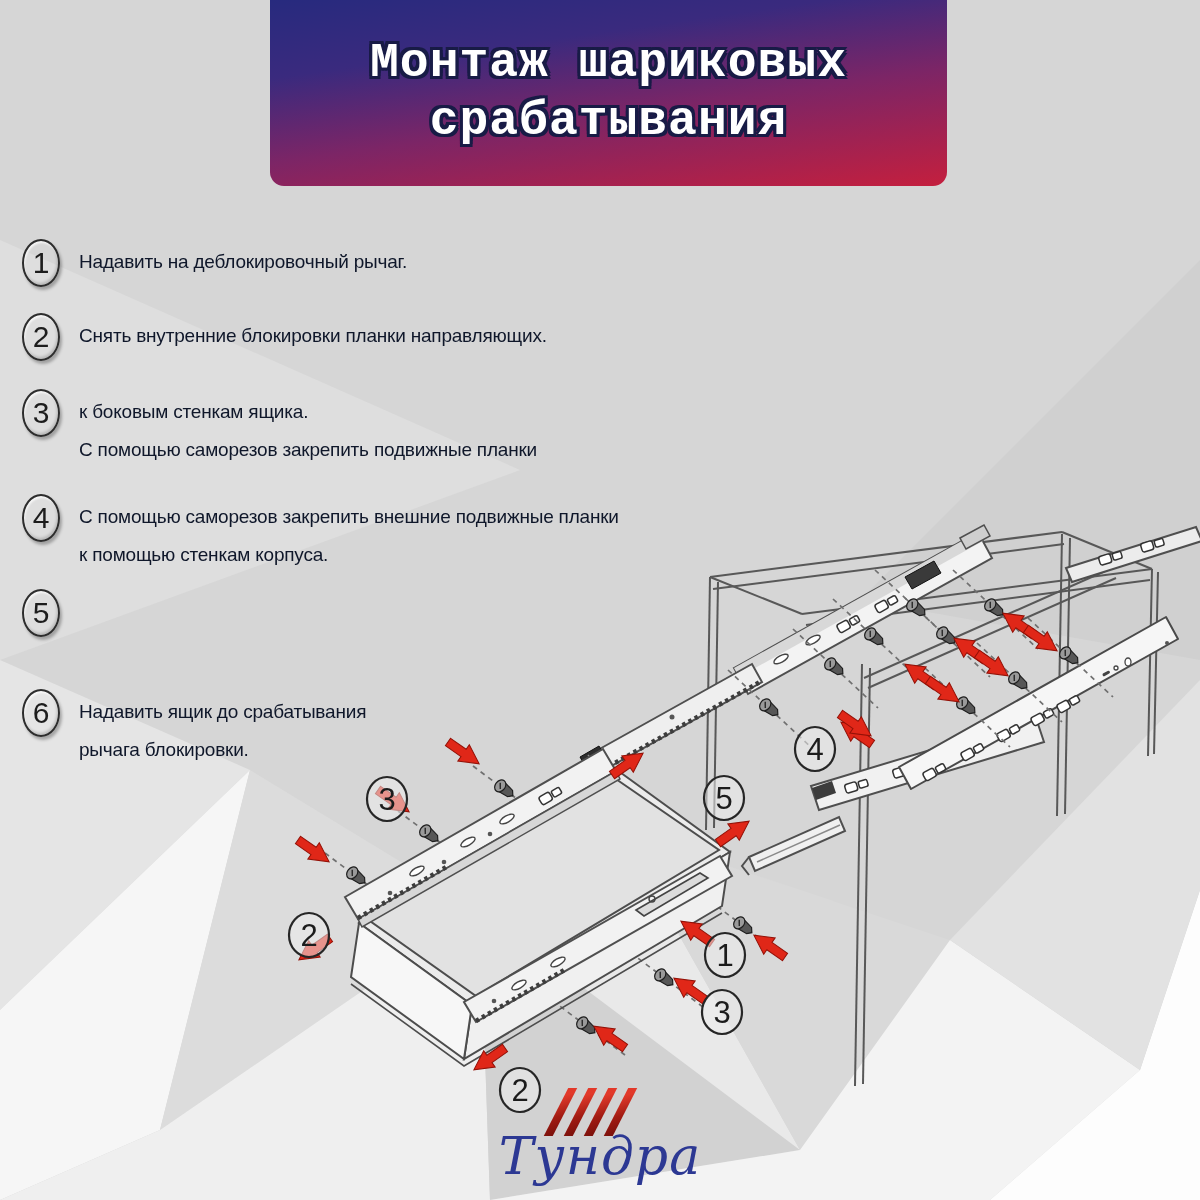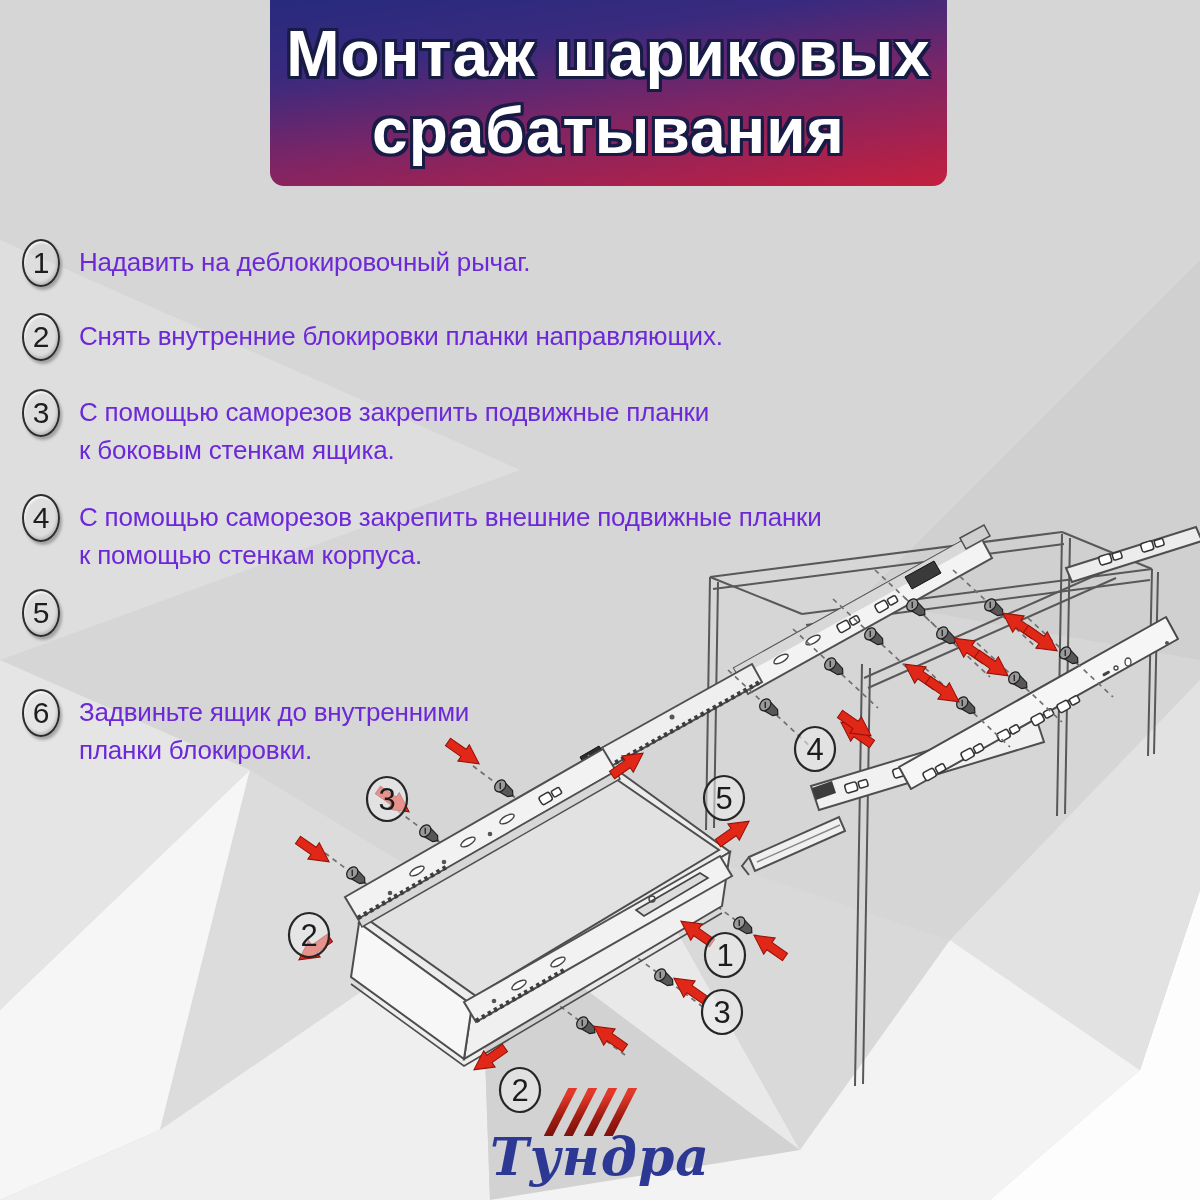--- a/index.html
+++ b/index.html
@@ -10,45 +10,46 @@
   }
   .bg{position:absolute;left:0;top:0;z-index:0;}
   
   .banner{
     position:absolute;left:270px;top:0;width:677px;height:186px;z-index:2;
     border-radius:0 0 14px 14px;
     background:linear-gradient(172deg,#272a7e 0%,#3a2a7e 28%,#7c2566 58%,#c41f3e 100%);
     display:flex;flex-direction:column;justify-content:center;align-items:center;text-align:center;
   }
   .banner .t{
-    color:#ffffff;font-size:64px;font-weight:bold;line-height:1.2;letter-spacing:1px;
+    color:#ffffff;font-size:48px;font-weight:bold;line-height:1.2;letter-spacing:1px;
     text-shadow:-3px -3px 0 #181b46,3px -3px 0 #181b46,-3px 3px 0 #181b46,3px 3px 0 #181b46,
                  0 -3px 0 #181b46,0 3px 0 #181b46,-3px 0 0 #181b46,3px 0 0 #181b46;
+    font-family:Liberation Mono, monospace;
   }
   
   .steps{position:absolute;left:22px;top:0;width:960px;z-index:3;}
   .step{position:absolute;left:0;display:flex;gap:19px;align-items:flex-start;}
   .badge{
     flex:0 0 auto;width:34px;height:44px;margin-top:-4px;
     border:2.4px solid #2d2d2d;border-radius:50%;
     display:flex;align-items:center;justify-content:center;
     font-size:30px;color:#1d1d1d;
     box-shadow:2px 3px 3px rgba(0,0,0,.28), inset 1px 2px 2px rgba(255,255,255,.75), inset -1px -2px 3px rgba(0,0,0,.18);
   }
-  .stext{font-size:26px;color:#6d28d9;line-height:38px;letter-spacing:-0.2px;}
+  .stext{font-size:19px;color:#0f172a;line-height:38px;letter-spacing:-0.2px;}
   .s1{top:243px}.s2{top:317px}.s3{top:393px}.s4{top:498px}.s5{top:593px}.s6{top:693px}
   
   .diagram{position:absolute;left:280px;top:510px;z-index:1;}
   
   .logo-slashes{position:absolute;left:556px;top:1088px;z-index:3;display:flex;gap:11px;}
   .logo-slashes span{width:9px;height:48px;transform:skewX(-27deg);
     background:linear-gradient(160deg,#e2392a 15%,#a11b12 60%,#7e120c 95%);}
   .logo-text{
     position:absolute;left:0;top:1126px;width:1200px;text-align:center;z-index:3;
-    font-family:"DejaVu Serif",serif;font-style:italic;font-weight:bold;
+    font-family:"DejaVu Serif",serif;font-style:italic;font-weight:normal;
     font-size:52px;color:#2c3893;letter-spacing:1px;
   }
 </style>
 </head>
 <body>
 
 <svg class="bg" width="1200" height="1200" aria-hidden="true">
   <rect width="1200" height="1200" fill="#d6d6d6"></rect>
   <polygon fill="#dedede" points="0,240 520,470 0,660"></polygon>
   <polygon fill="#d0d0d0" points="1200,260 860,600 1200,660"></polygon>
@@ -80,39 +81,39 @@
   <div class="step s2">
     <div class="badge">2</div>
     <div class="stext">
       <div>Снять внутренние блокировки планки направляющих.</div>
       <div></div>
     </div>
   </div>
   <div class="step s3">
     <div class="badge">3</div>
     <div class="stext">
+      <div>к боковым стенкам ящика.</div>
       <div>С помощью саморезов закрепить подвижные планки</div>
-      <div>к боковым стенкам ящика.</div>
     </div>
   </div>
   <div class="step s4">
     <div class="badge">4</div>
     <div class="stext">
       <div>С помощью саморезов закрепить внешние подвижные планки</div>
       <div>к помощью стенкам корпуса.</div>
     </div>
   </div>
   <div class="step s5">
     <div class="badge">5</div>
   </div>
   <div class="step s6">
     <div class="badge">6</div>
     <div class="stext">
-      <div>Задвиньте ящик до внутренними</div>
-      <div>планки блокировки.</div>
+      <div>Надавить ящик до срабатывания</div>
+      <div>рычага блокировки.</div>
     </div>
   </div>
 </div>
 
 <svg class="diagram" width="920" height="620" viewBox="280 510 920 620" aria-hidden="true">
   <defs>
     <g id="scr">
       <g transform="rotate(38)">
         <polygon points="-2,-5.5 9,-4 12.5,0 9,4 -2,5.5" fill="#575757" stroke="#1e1e1e" stroke-width="1.2"></polygon>
         <ellipse cx="-3.5" cy="0" rx="5" ry="6.5" fill="#9a9a9a" stroke="#1e1e1e" stroke-width="1.2"></ellipse>

